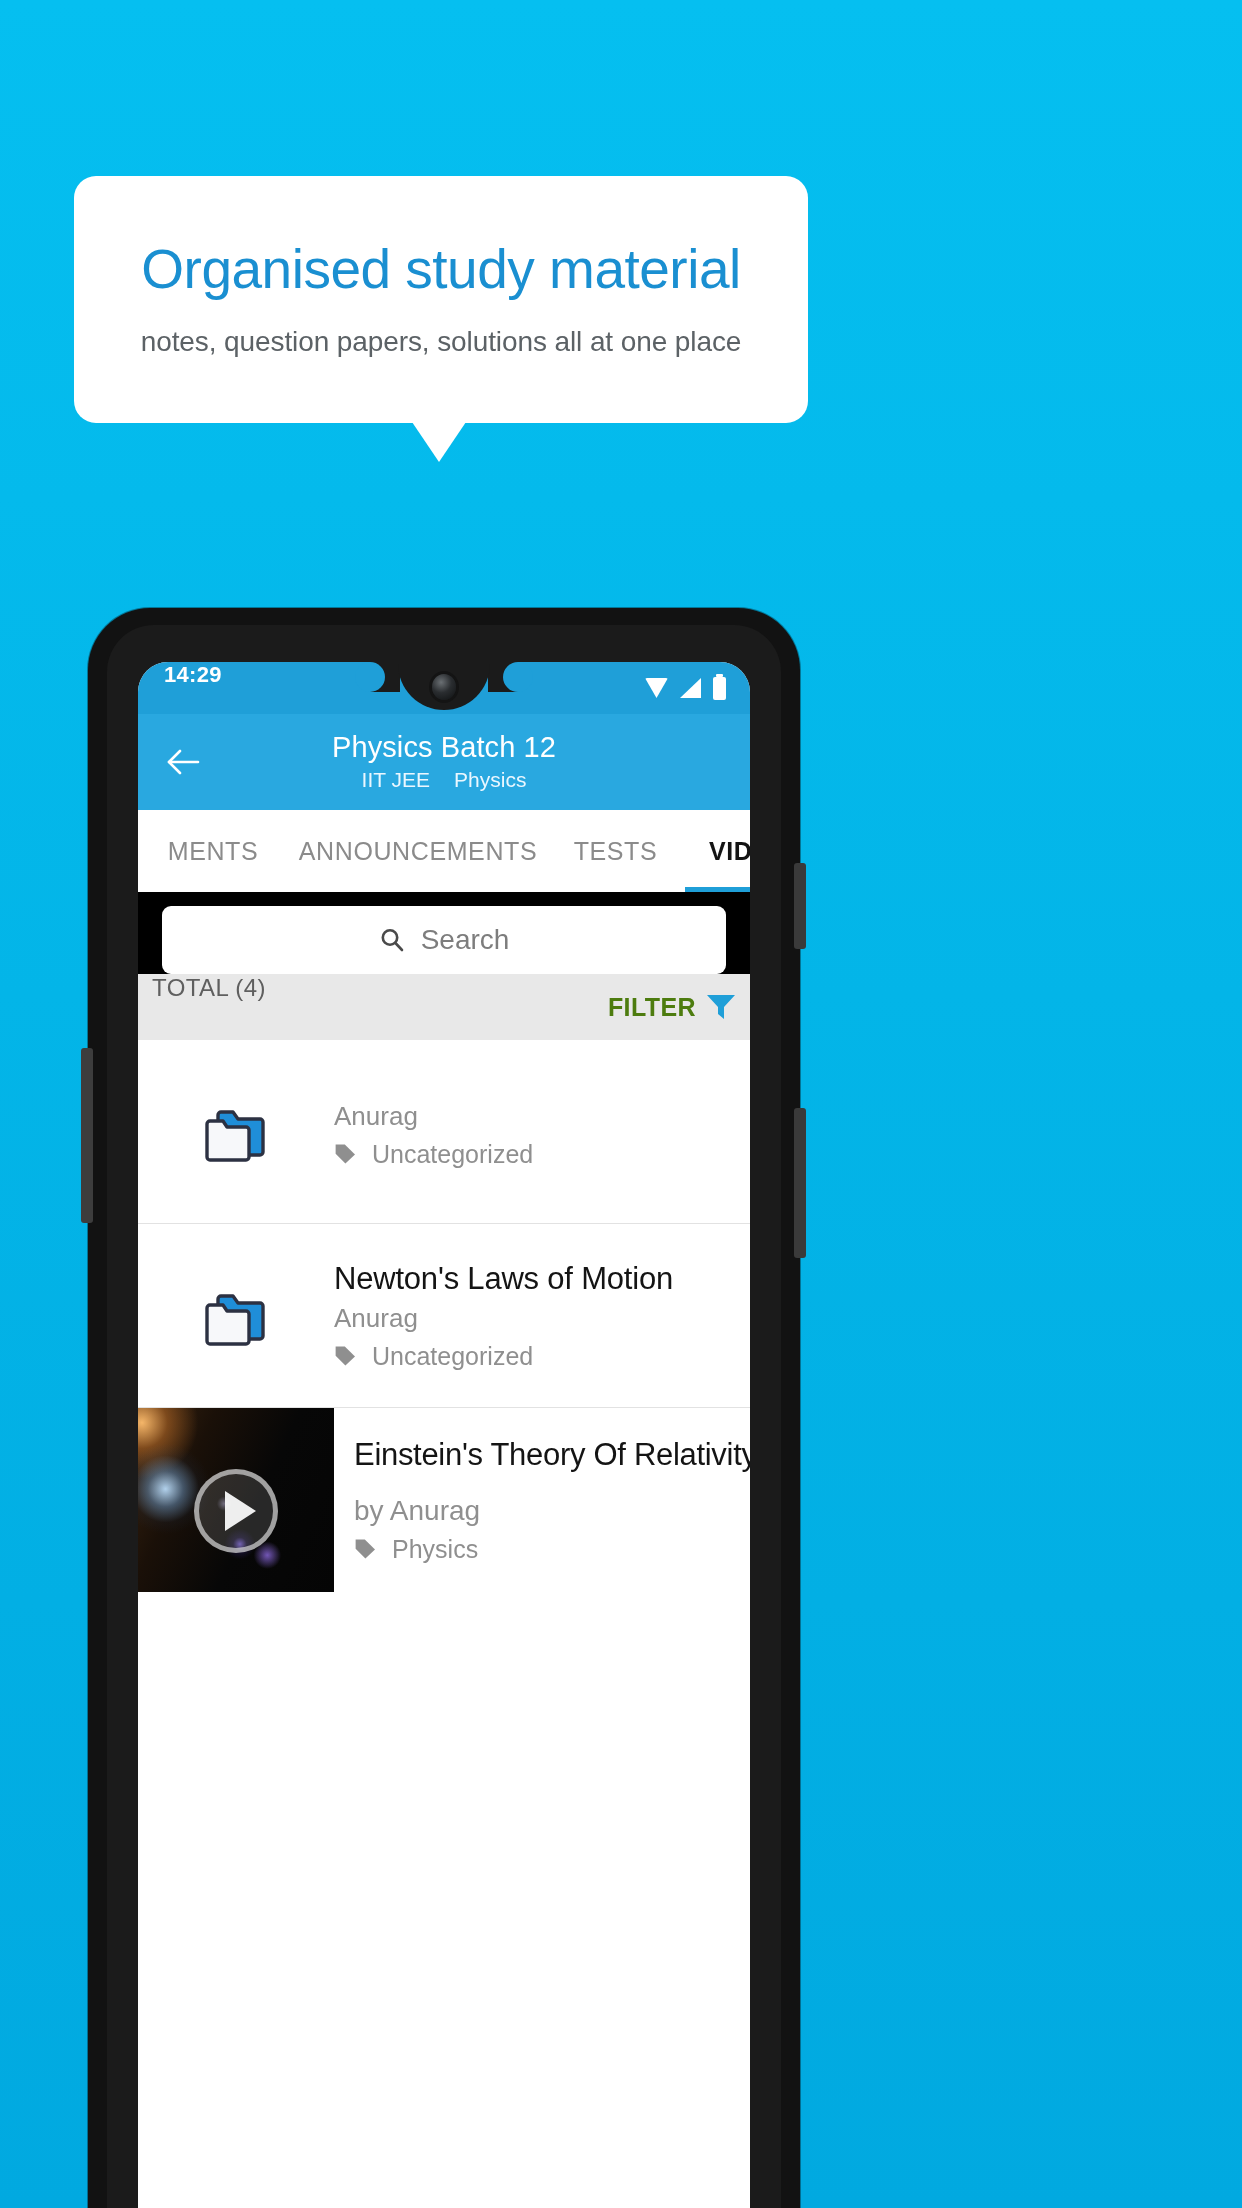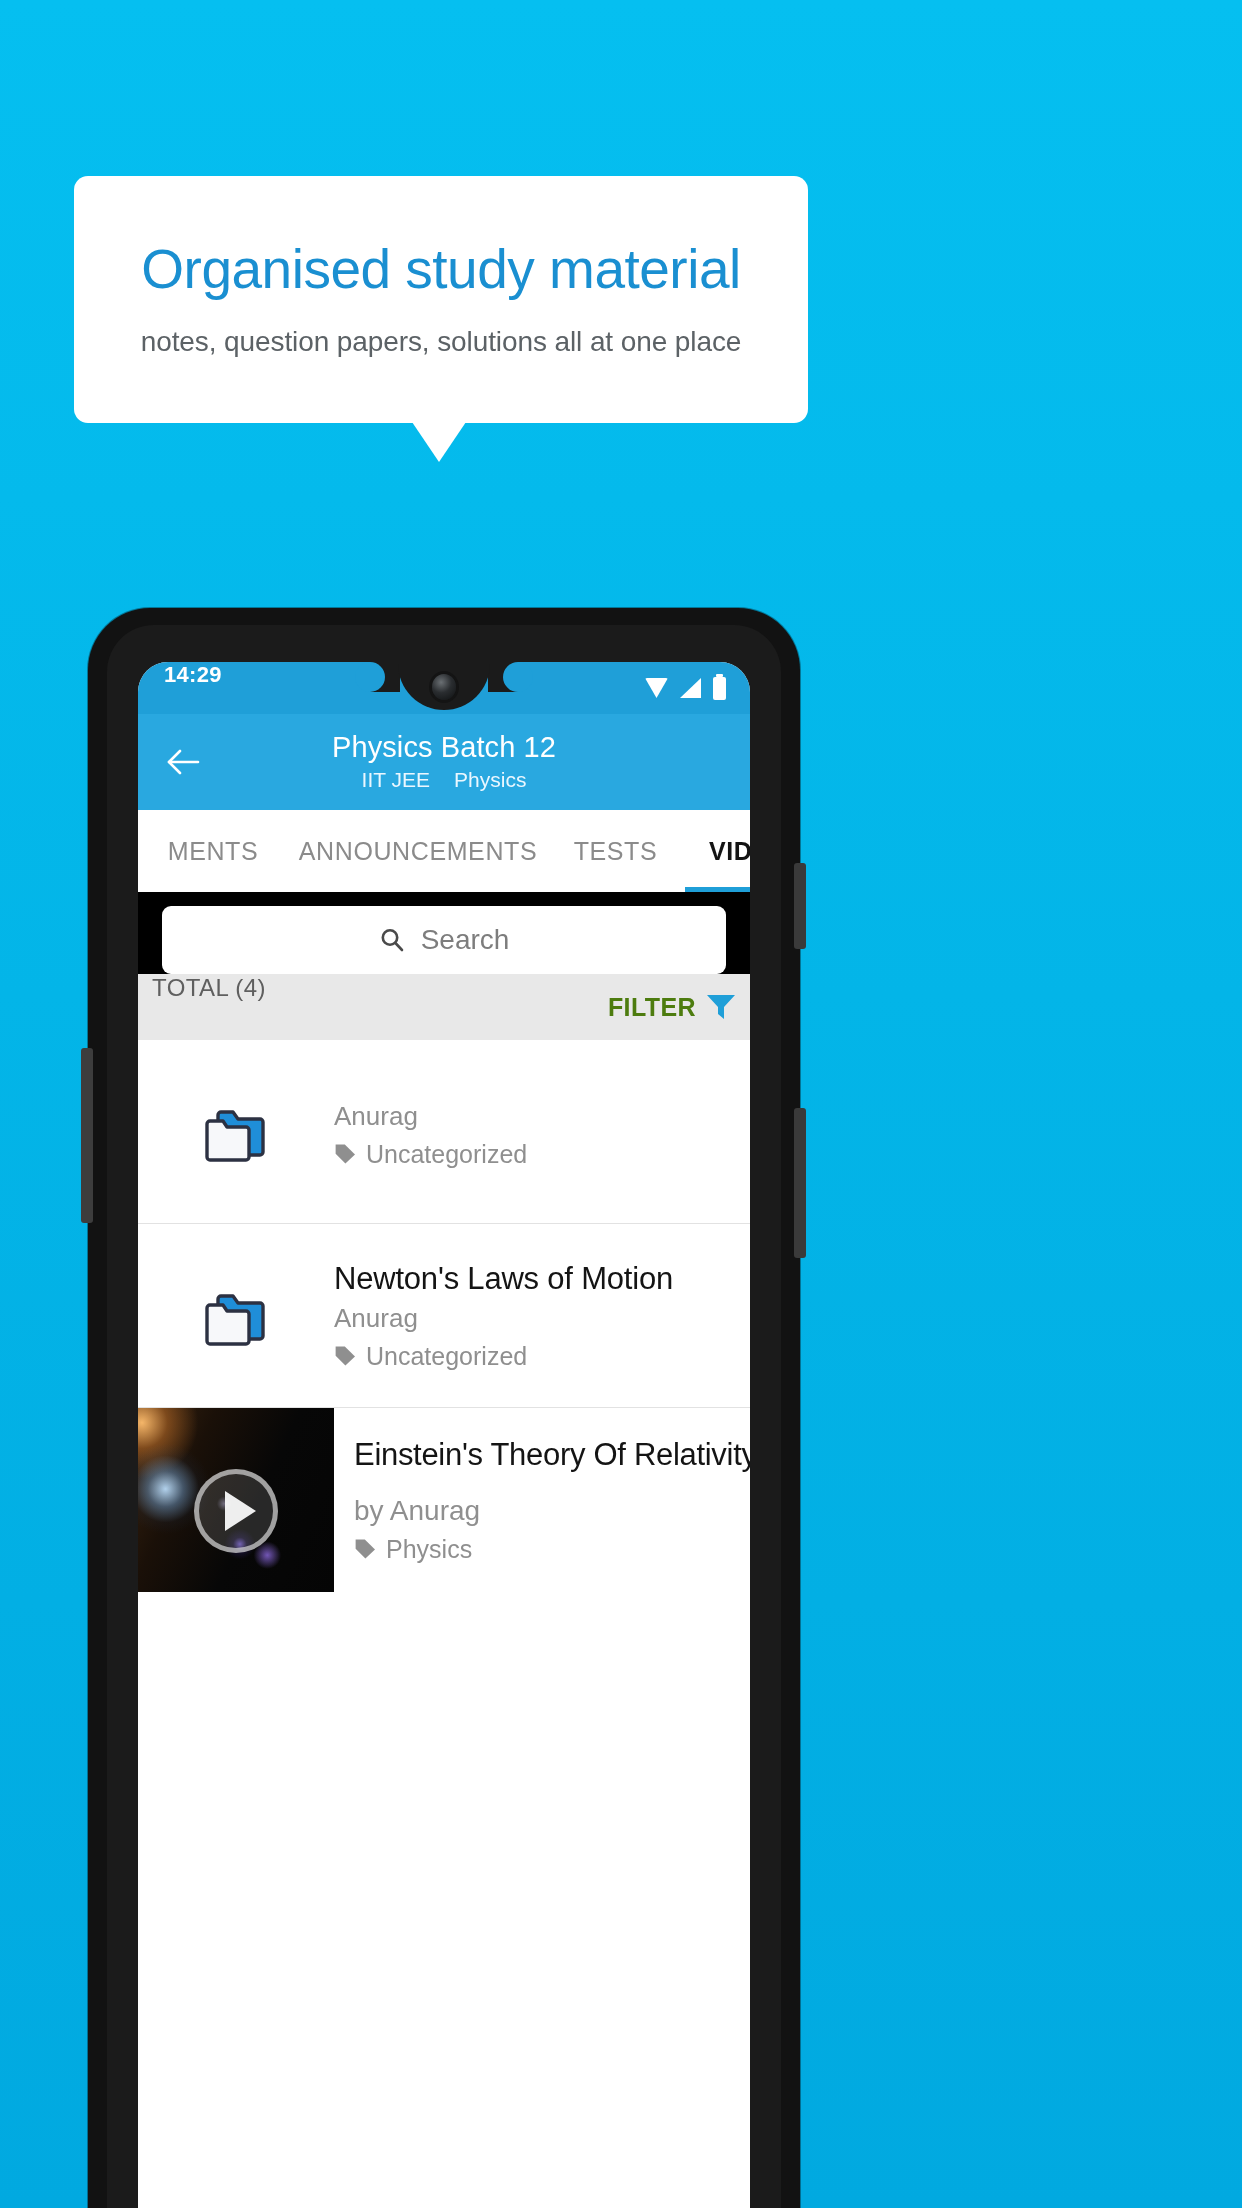--- a/index.html
+++ b/index.html
@@ -6,21 +6,21 @@
   html, body { width:1242px; height:2208px; }
   body {
     font-family: "Liberation Sans", sans-serif;
     background: linear-gradient(180deg, #05bff0 0%, #03b5e8 45%, #01a9e0 100%);
     position:relative; overflow:hidden;
   }
 
   
   .promo-card{
     position:absolute; left:74px; top:176px; width:734px; height:247px;
-    background:#ffffff; border-radius:14px;
+    background:#ffffff; border-radius:22px;
     display:flex; flex-direction:column; align-items:center; justify-content:center;
   }
   .promo-title{
     font-size:55px; color:#1a8fd1; font-weight:400;
     letter-spacing:-0.5px; line-height:1.05; white-space:nowrap;
   }
   .promo-sub{
     margin-top:28px; font-size:28px; color:#5c6266; font-weight:400;
     letter-spacing:-0.1px; white-space:nowrap;
   }
@@ -172,21 +172,21 @@
   .folder-cell{
     width:196px; display:flex; align-items:center; justify-content:center; flex:0 0 196px;
   }
   .folder-icon svg{ width:62px; height:60px; display:block; }
   .row-text{ flex:1; min-width:0; }
   .row-title{
     font-size:31px; color:#141414; font-weight:400; letter-spacing:-.2px;
     white-space:nowrap; overflow:hidden;
   }
   .row-author{ margin-top:6px; font-size:26px; color:#8f8f8f; }
-  .row-tag{ margin-top:8px; display:flex; align-items:center; gap:10px; }
+  .row-tag{ margin-top:8px; display:flex; align-items:center; gap:16px; }
   .tag-icon svg{ width:22px; height:22px; display:block; }
   .tag-label{ font-size:25px; color:#8f8f8f; }
 
   
   .row-video{ height:184px; padding:0; align-items:stretch; border-bottom:none; }
   .thumb{
     flex:0 0 196px; position:relative; overflow:hidden;
     background:
       radial-gradient(circle at 14% 44%, rgba(190,225,255,.92) 0%, rgba(120,170,220,.45) 9%, rgba(40,70,110,.1) 17%, rgba(0,0,0,0) 23%),
       radial-gradient(circle at 2% 8%, rgba(255,190,110,.95) 0%, rgba(190,110,40,.55) 10%, rgba(0,0,0,0) 22%),

